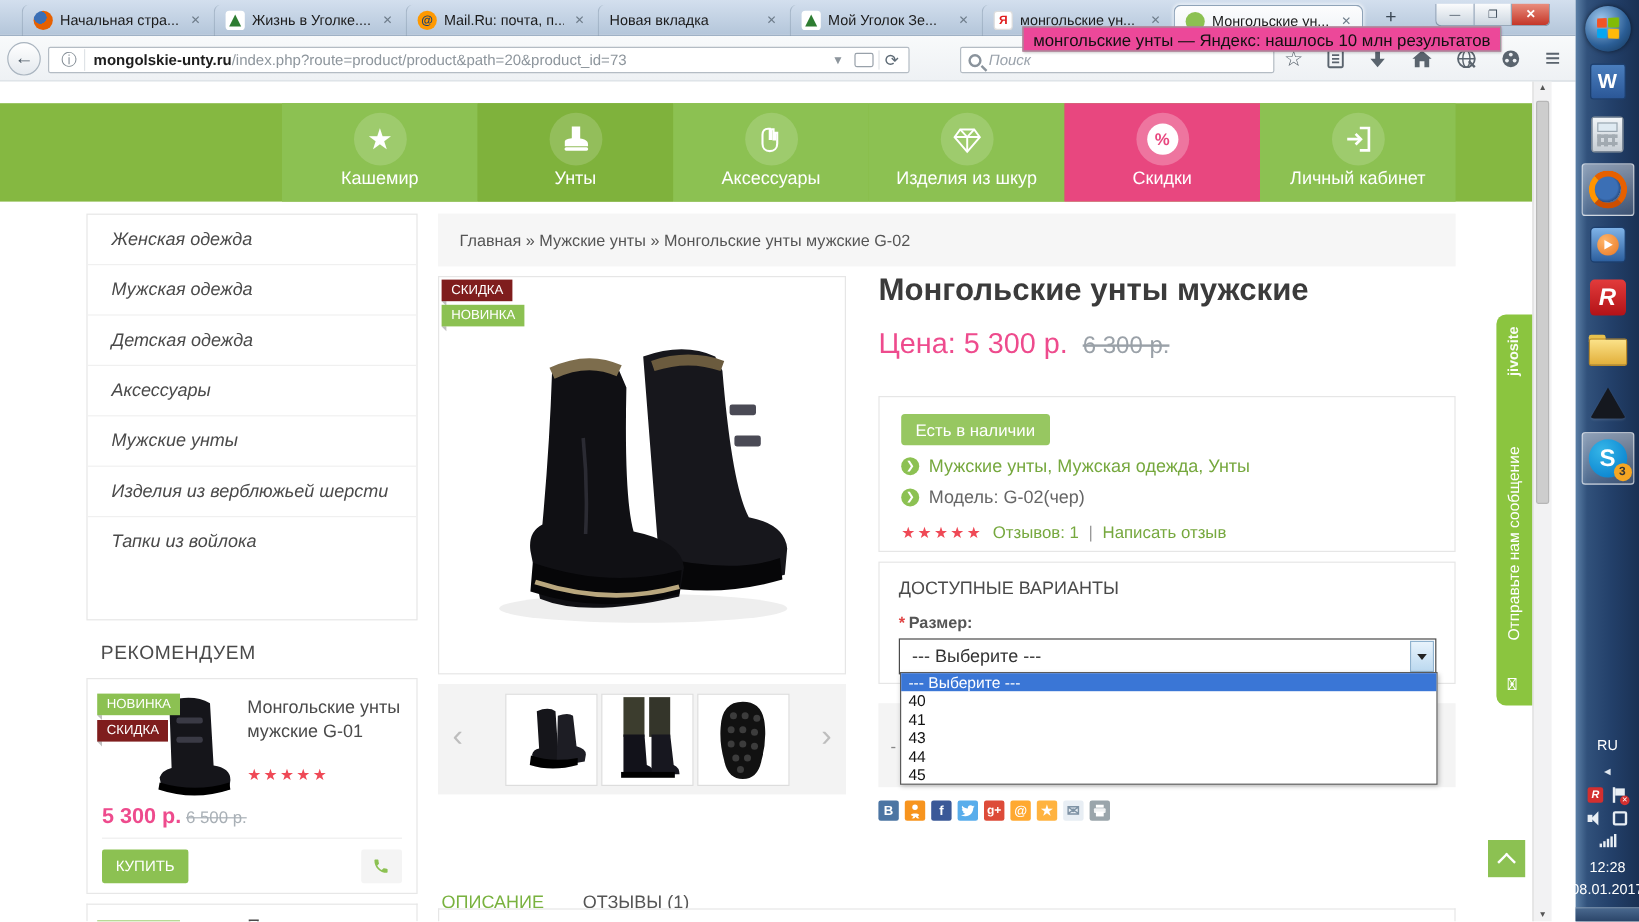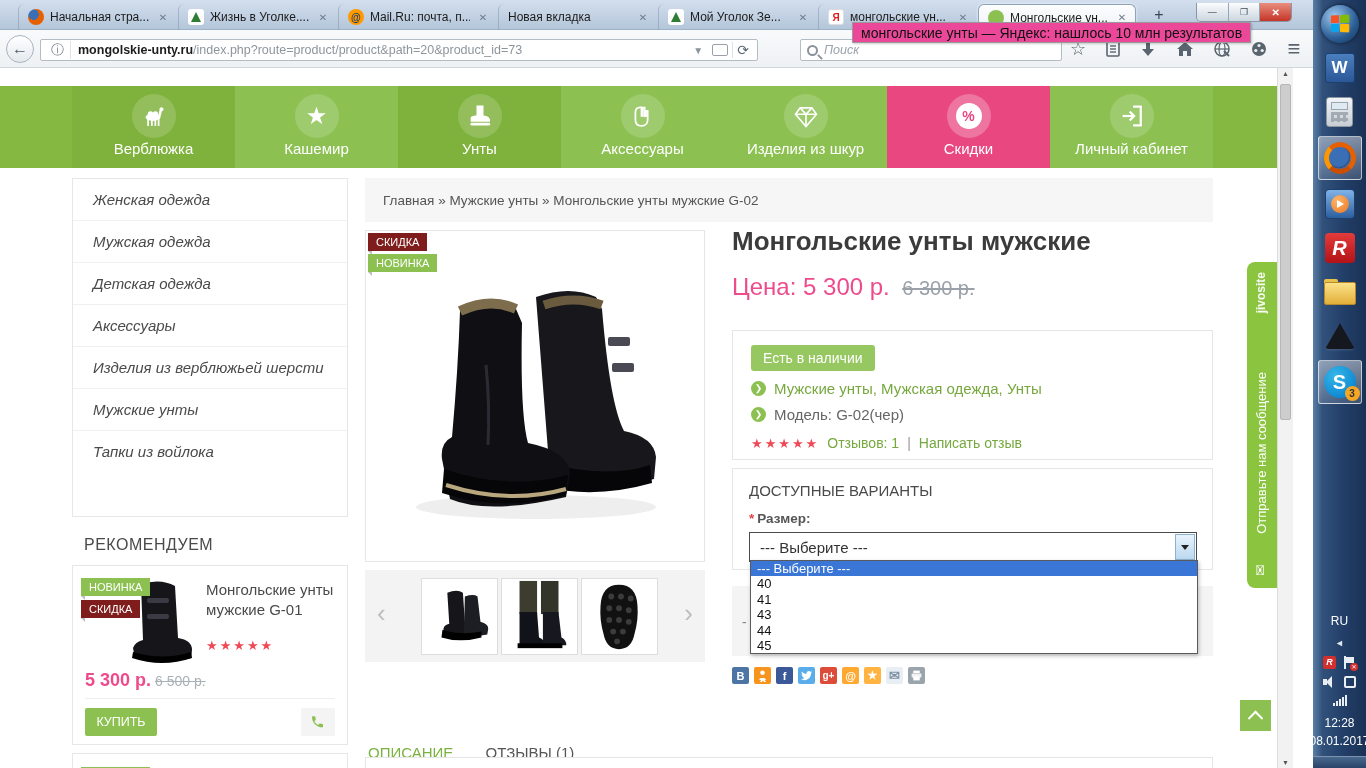--- a/index.html
+++ b/index.html
@@ -308,36 +308,20 @@
         <circle cx="12.2" cy="10.5" r="1.6" fill="#eef1f4"></circle>
       </svg>
   </div>
   <div class="tbicon" style="left:1281px; font-size:22px; font-weight:bold;">≡</div>
 
   <div id="tooltip" class="abs">монгольские унты — Яндекс: нашлось 10 млн результатов</div>
 
   <div id="page" class="abs">
 
     <div id="mainnav">
-      <div class="navitem dark" style="left:72px">
-        <div class="nicircle">
-          <svg viewBox="0 0 24 24" fill="#fff">
-              <ellipse cx="11" cy="13" rx="6.2" ry="3.2"></ellipse>
-              <circle cx="9" cy="10.3" r="2.3"></circle>
-              <circle cx="13.2" cy="10.3" r="2.3"></circle>
-              <rect x="16" y="6.5" width="2.2" height="8" rx="1.1" transform="rotate(14 17 10)"></rect>
-              <circle cx="18.4" cy="6.2" r="1.7"></circle>
-              <rect x="6.2" y="14" width="1.5" height="6.5"></rect>
-              <rect x="9.4" y="14.8" width="1.5" height="5.7"></rect>
-              <rect x="12.4" y="14.8" width="1.5" height="5.7"></rect>
-              <rect x="15.2" y="14" width="1.5" height="6.5"></rect>
-            </svg>
-        </div>
-        <div class="nlabel">Верблюжка</div>
-      </div>
       <div class="navitem light" style="left:235px">
         <div class="nicircle" style="color:#fff;font-size:24px">
             <span>★</span>
           </div>
         <div class="nlabel">Кашемир</div>
       </div>
       <div class="navitem dark" style="left:398px">
         <div class="nicircle">
           <svg viewBox="0 0 24 24" fill="#fff">
               <path d="M9 3h6v8.5c3.6.4 5.6 1.9 5.6 4.1V17H4v-3c0-1.7 2-2.2 5-2.6z"></path>
@@ -379,22 +363,22 @@
         </div>
         <div class="nlabel">Личный кабинет</div>
       </div>
     </div>
 
     <div id="catbox">
       <div class="catitem">Женская одежда</div>
       <div class="catitem">Мужская одежда</div>
       <div class="catitem">Детская одежда</div>
       <div class="catitem">Аксессуары</div>
+      <div class="catitem">Мужские унты</div>
       <div class="catitem">Изделия из верблюжьей шерсти</div>
-      <div class="catitem">Мужские унты</div>
       <div class="catitem">Тапки из войлока</div>
     </div>
 
     <div id="rectitle">РЕКОМЕНДУЕМ</div>
 
     <div id="reccard">
       <div class="rbadges">
         <span class="badge green">НОВИНКА</span>
         <span class="badge pink">СКИДКА</span>
       </div>

